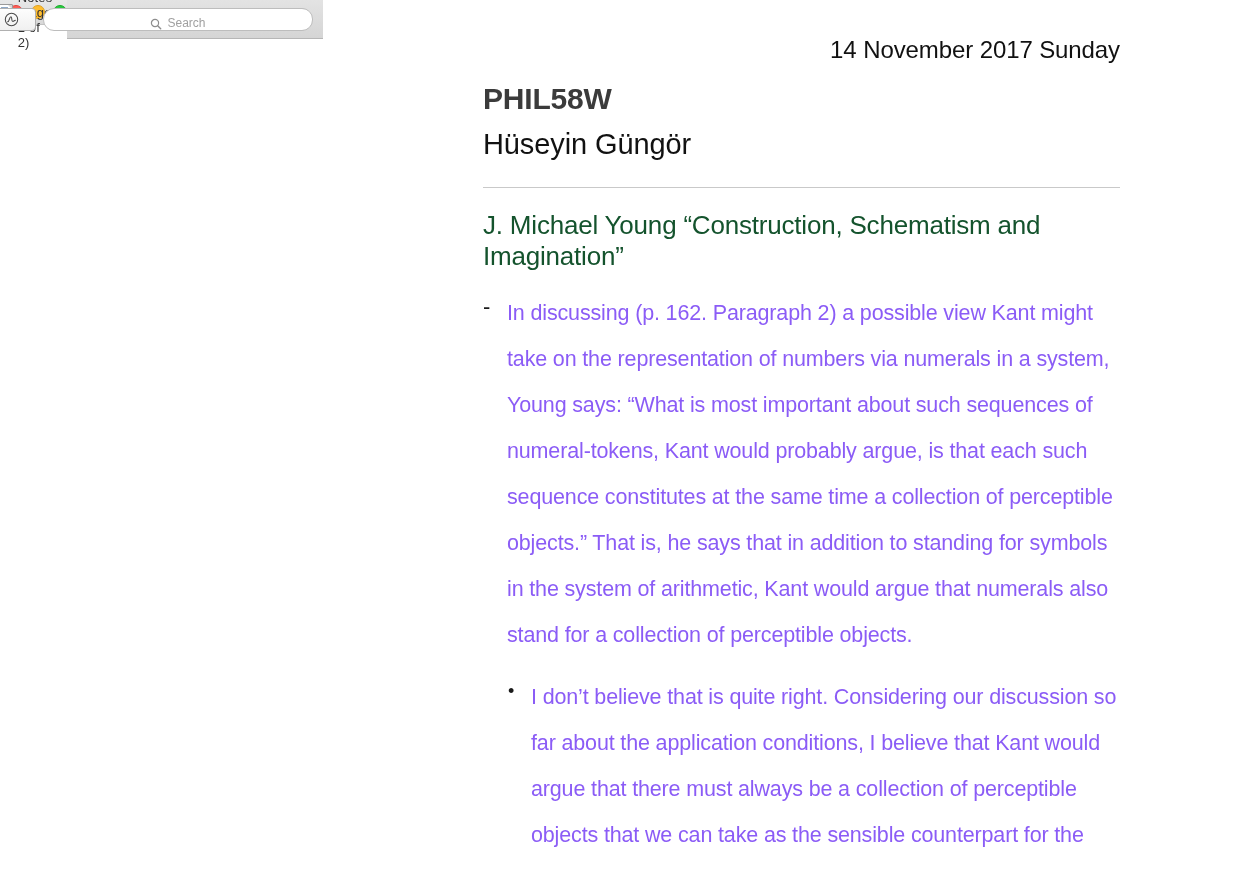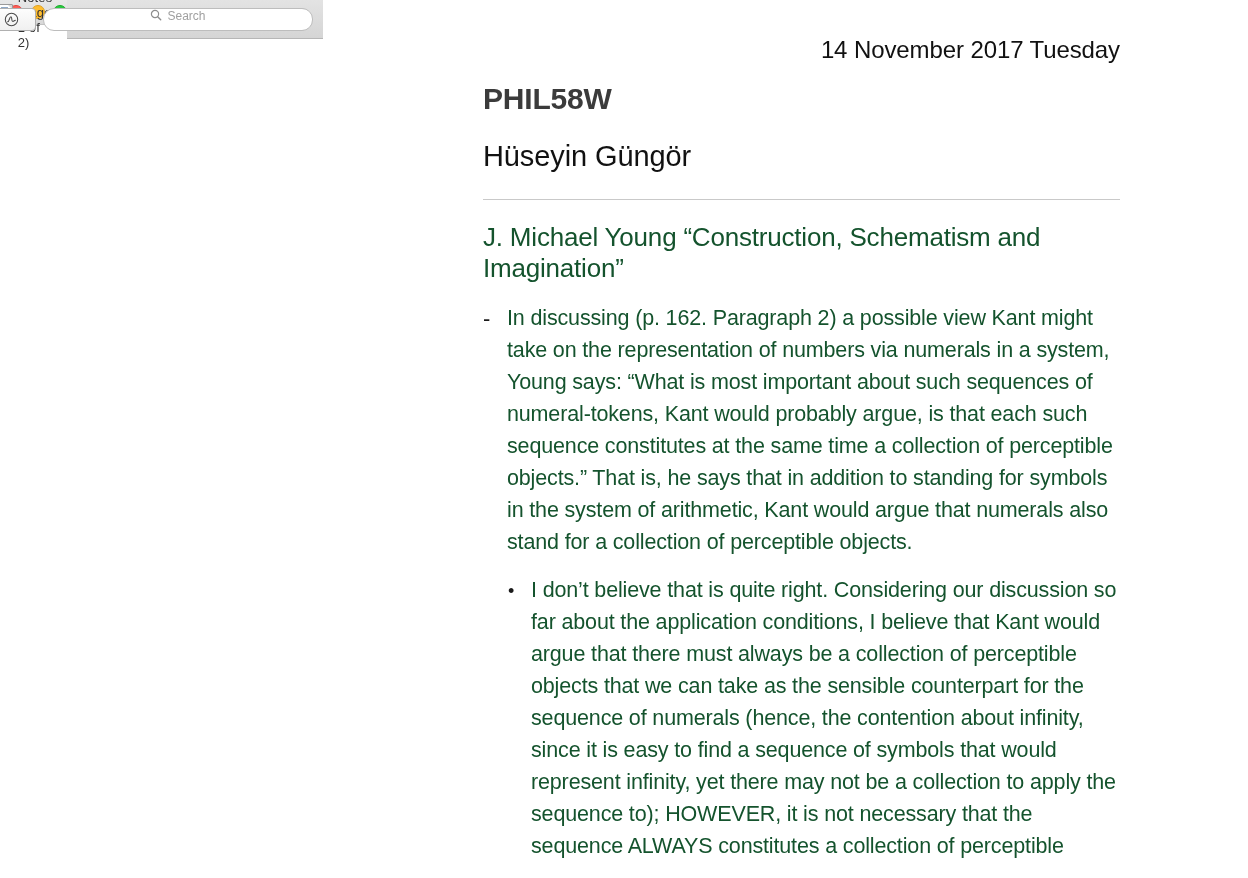--- a/index.html
+++ b/index.html
@@ -145,21 +145,21 @@
     align-items: center;
   }
 
   .search-field {
     width: 268px;
     height: 21px;
     background: #ffffff;
     border: 1px solid #bdbdbd;
     border-radius: 11px;
     display: flex;
-    align-items: flex-start;
+    align-items: flex-end;
     justify-content: center;
     gap: 5px;
     color: #9a9a9a;
     font-size: 12px;
   }
   .search-placeholder { font-size: 12px; color: #a0a0a0; }
 
   
   .page-area {
     flex: 1 1 auto;
@@ -184,21 +184,21 @@
     font-size: 24px;
     color: #111;
     letter-spacing: -0.1px;
     margin-bottom: 18px;
   }
 
   .doc-h1 {
     font-size: 30px;
     font-weight: bold;
     color: #3b3b3b;
-    margin: 0 0 24px 0;
+    margin: 0 0 12px 0;
     letter-spacing: -0.2px;
   }
 
   .doc-author {
     font-size: 29px;
     color: #111;
     margin: 0 0 26px 0;
     letter-spacing: -0.1px;
   }
 
@@ -223,22 +223,22 @@
   .bullet-block .marker {
     flex: 0 0 auto;
     font-size: 22px;
     line-height: 34px;
     color: #1a1a1a;
     width: 24px;
     text-align: left;
   }
   .bullet-block .btext {
     font-size: 21.5px;
-    line-height: 32px;
-    color: #14532d;
+    line-height: 46px;
+    color: #8b5cf6;
     letter-spacing: -0.15px;
   }
 
   .bullet-block.level2 { margin-left: 25px; }
   .bullet-block.level2 .marker {
     font-size: 18px;
     width: 23px;
   }
 
   .dash-marker {
@@ -351,21 +351,21 @@
         </span>
         <span class="search-placeholder">Search</span>
       </div>
 
     </div>
   </div>
 
   <div class="page-area">
     <div class="page">
 
-      <div class="doc-date">14 November 2017 Tuesday</div>
+      <div class="doc-date">14 November 2017 Sunday</div>
 
       <div class="doc-h1">PHIL58W</div>
 
       <div class="doc-author">Hüseyin Güngör</div>
 
       <hr class="doc-rule">
 
       <div class="doc-h2">J. Michael Young “Construction, Schematism and Imagination”</div>
 
       <div class="bullet-block">

